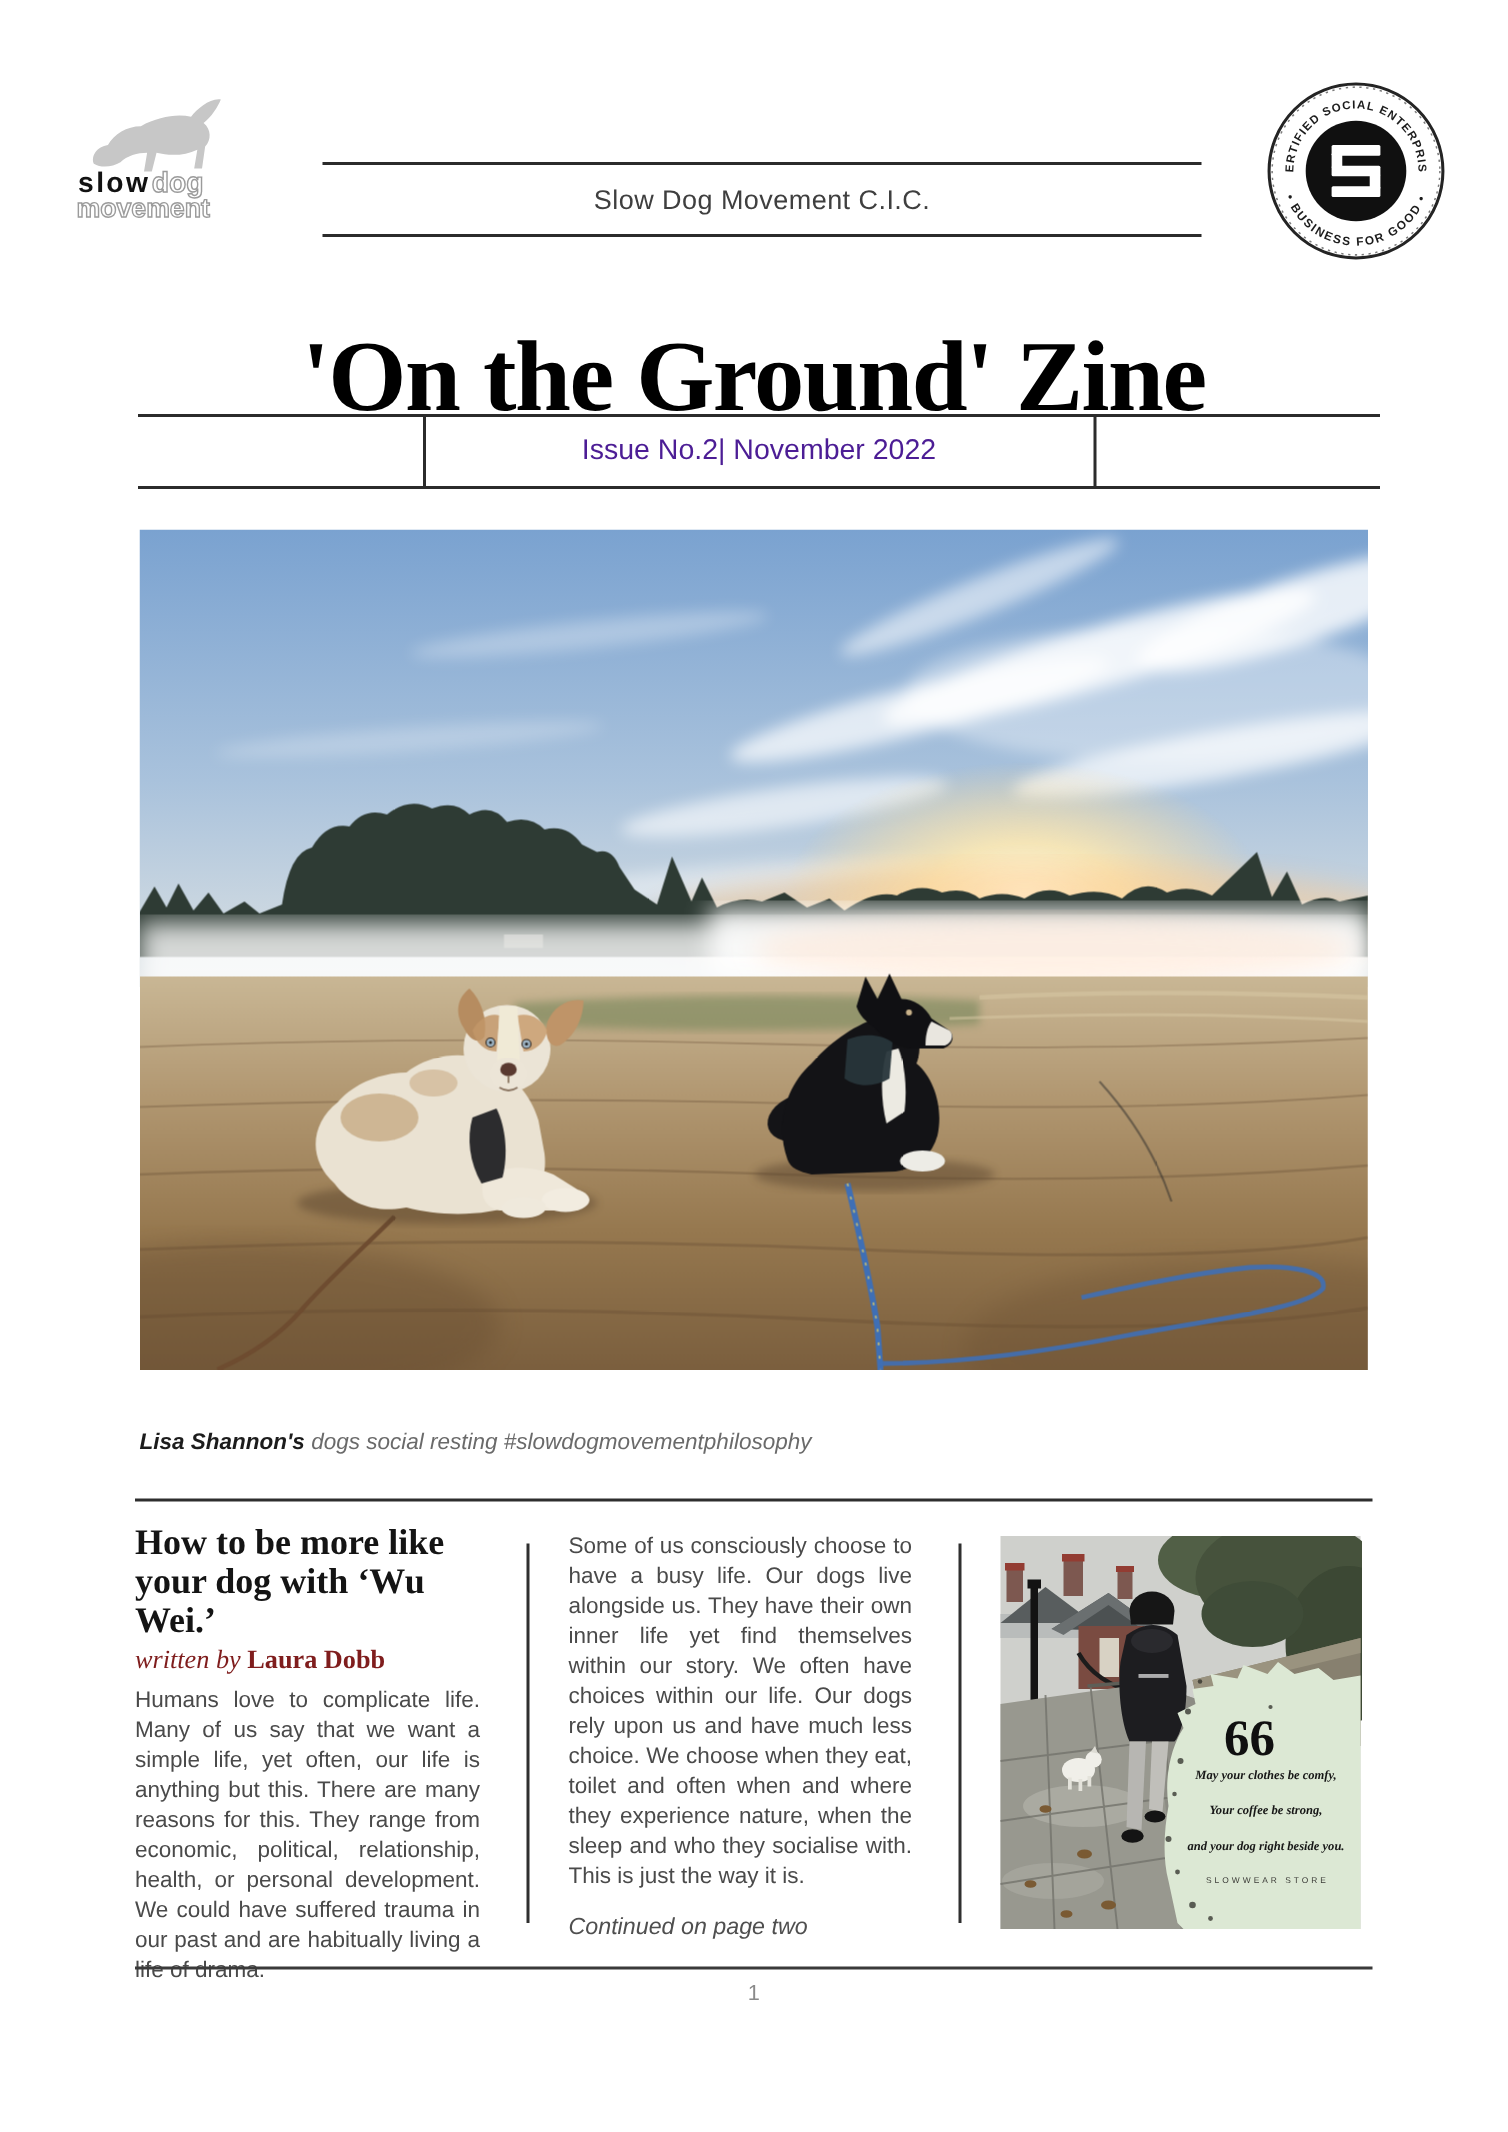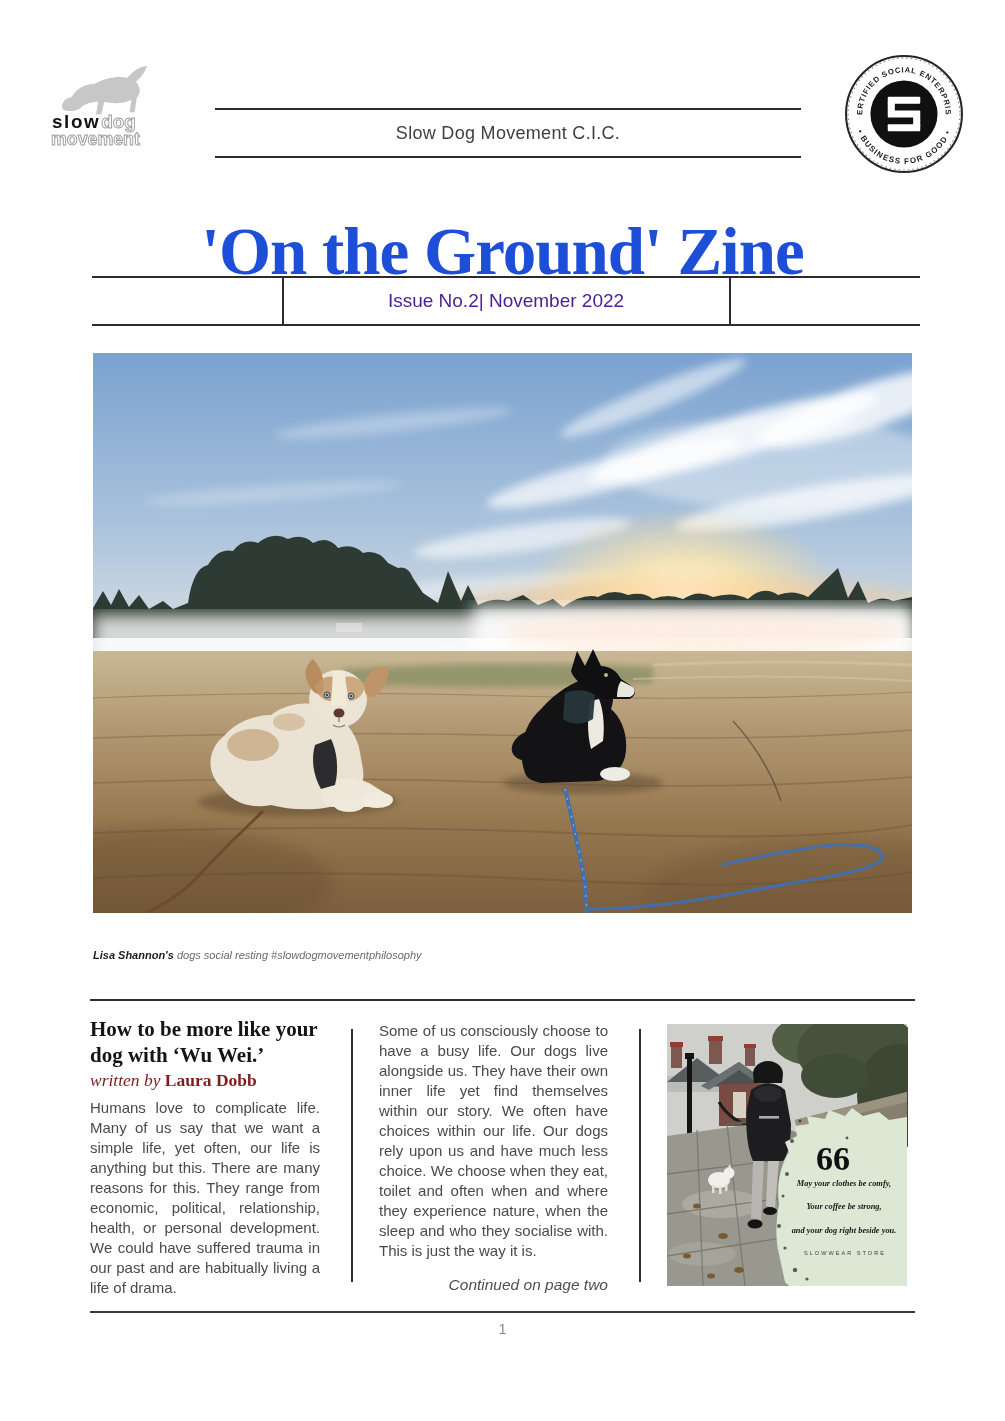--- a/index.html
+++ b/index.html
@@ -7,48 +7,48 @@
         font-family:"Liberation Sans",sans-serif;}
   
   .logo{position:absolute;left:50px;top:62px;width:115px;height:86px;}
   .masthead-center{position:absolute;left:215px;top:108px;width:586px;
       border-top:2px solid #2b2b2b;border-bottom:2px solid #2b2b2b;}
   .publisher{padding:13px 0 12px;text-align:center;font-size:18px;color:#3f3f3f;letter-spacing:.3px;}
   .badge{position:absolute;left:843px;top:53px;width:122px;height:122px;}
   
   .zine-title{position:absolute;left:0;top:168px;width:100%;text-align:center;
       font-family:"Liberation Serif","DejaVu Serif",serif;font-weight:700;font-size:67px;
-      letter-spacing:-1px;color:#1d4ed8;}
+      letter-spacing:-1px;color:#000000;}
   
   .issue-bar{position:absolute;left:92px;top:276px;width:828px;
       border-top:2px solid #2b2b2b;border-bottom:2px solid #2b2b2b;}
   .issue-box{width:445px;margin:0 auto;border-left:2px solid #2b2b2b;border-right:2px solid #2b2b2b;
       padding:12px 0;text-align:center;font-size:19px;color:#4c1d95;}
   
   .hero{position:absolute;left:93px;top:353px;width:819px;height:560px;}
   .hero svg{display:block;}
-  .caption{position:absolute;left:93px;top:938px;font-size:11px;font-style:italic;color:#6a6a6a;}
+  .caption{position:absolute;left:93px;top:938px;font-size:15px;font-style:italic;color:#6a6a6a;}
   .caption .cap-bold{font-weight:bold;color:#1c1c1c;}
   
   .section-rule{position:absolute;left:90px;top:999px;width:825px;border-top:2.5px solid #2e2e2e;}
   .columns{position:absolute;left:90px;top:1014px;width:830px;display:flex;}
   .col1{width:230px;}
   .vrule{width:2px;height:253px;background:#2f2f2f;margin-top:15px;}
   .vr1{margin-left:31px;margin-right:26px;}
   .vr2{margin-left:31px;margin-right:25px;}
   .col2{width:229px;padding-top:3px;}
   .col3{width:242px;padding-top:10px;}
   .headline{font-family:"Liberation Serif","DejaVu Serif",serif;font-weight:700;
-      font-size:21px;line-height:26px;color:#141414;margin:2px 0 0;}
+      font-size:24px;line-height:26px;color:#141414;margin:2px 0 0;}
   .byline{font-family:"Liberation Serif","DejaVu Serif",serif;font-size:17.5px;color:#7f1d1d;margin-top:2px;}
   .byline .by-prefix{font-style:italic;font-weight:400;}
   .byline .by-author{font-weight:700;}
   .body-text{font-size:15px;line-height:20px;color:#4a4a4a;text-align:justify;margin-top:7px;}
   .col2 .body-text{margin-top:4px;}
-  .continued{font-style:italic;font-size:15.5px;color:#4f4f4f;text-align:right;margin-top:3px;}
+  .continued{font-style:italic;font-size:15.5px;color:#4f4f4f;text-align:left;margin-top:3px;}
   
   .footer-rule{position:absolute;left:90px;top:1311px;width:825px;border-top:2px solid #3a3a3a;}
   .page-num{position:absolute;left:0;top:1321px;width:100%;text-align:center;font-size:14.5px;color:#8a8a8a;}
 </style>
 </head>
 <body>
 
 <div class="page">
 
   <div class="logo">

